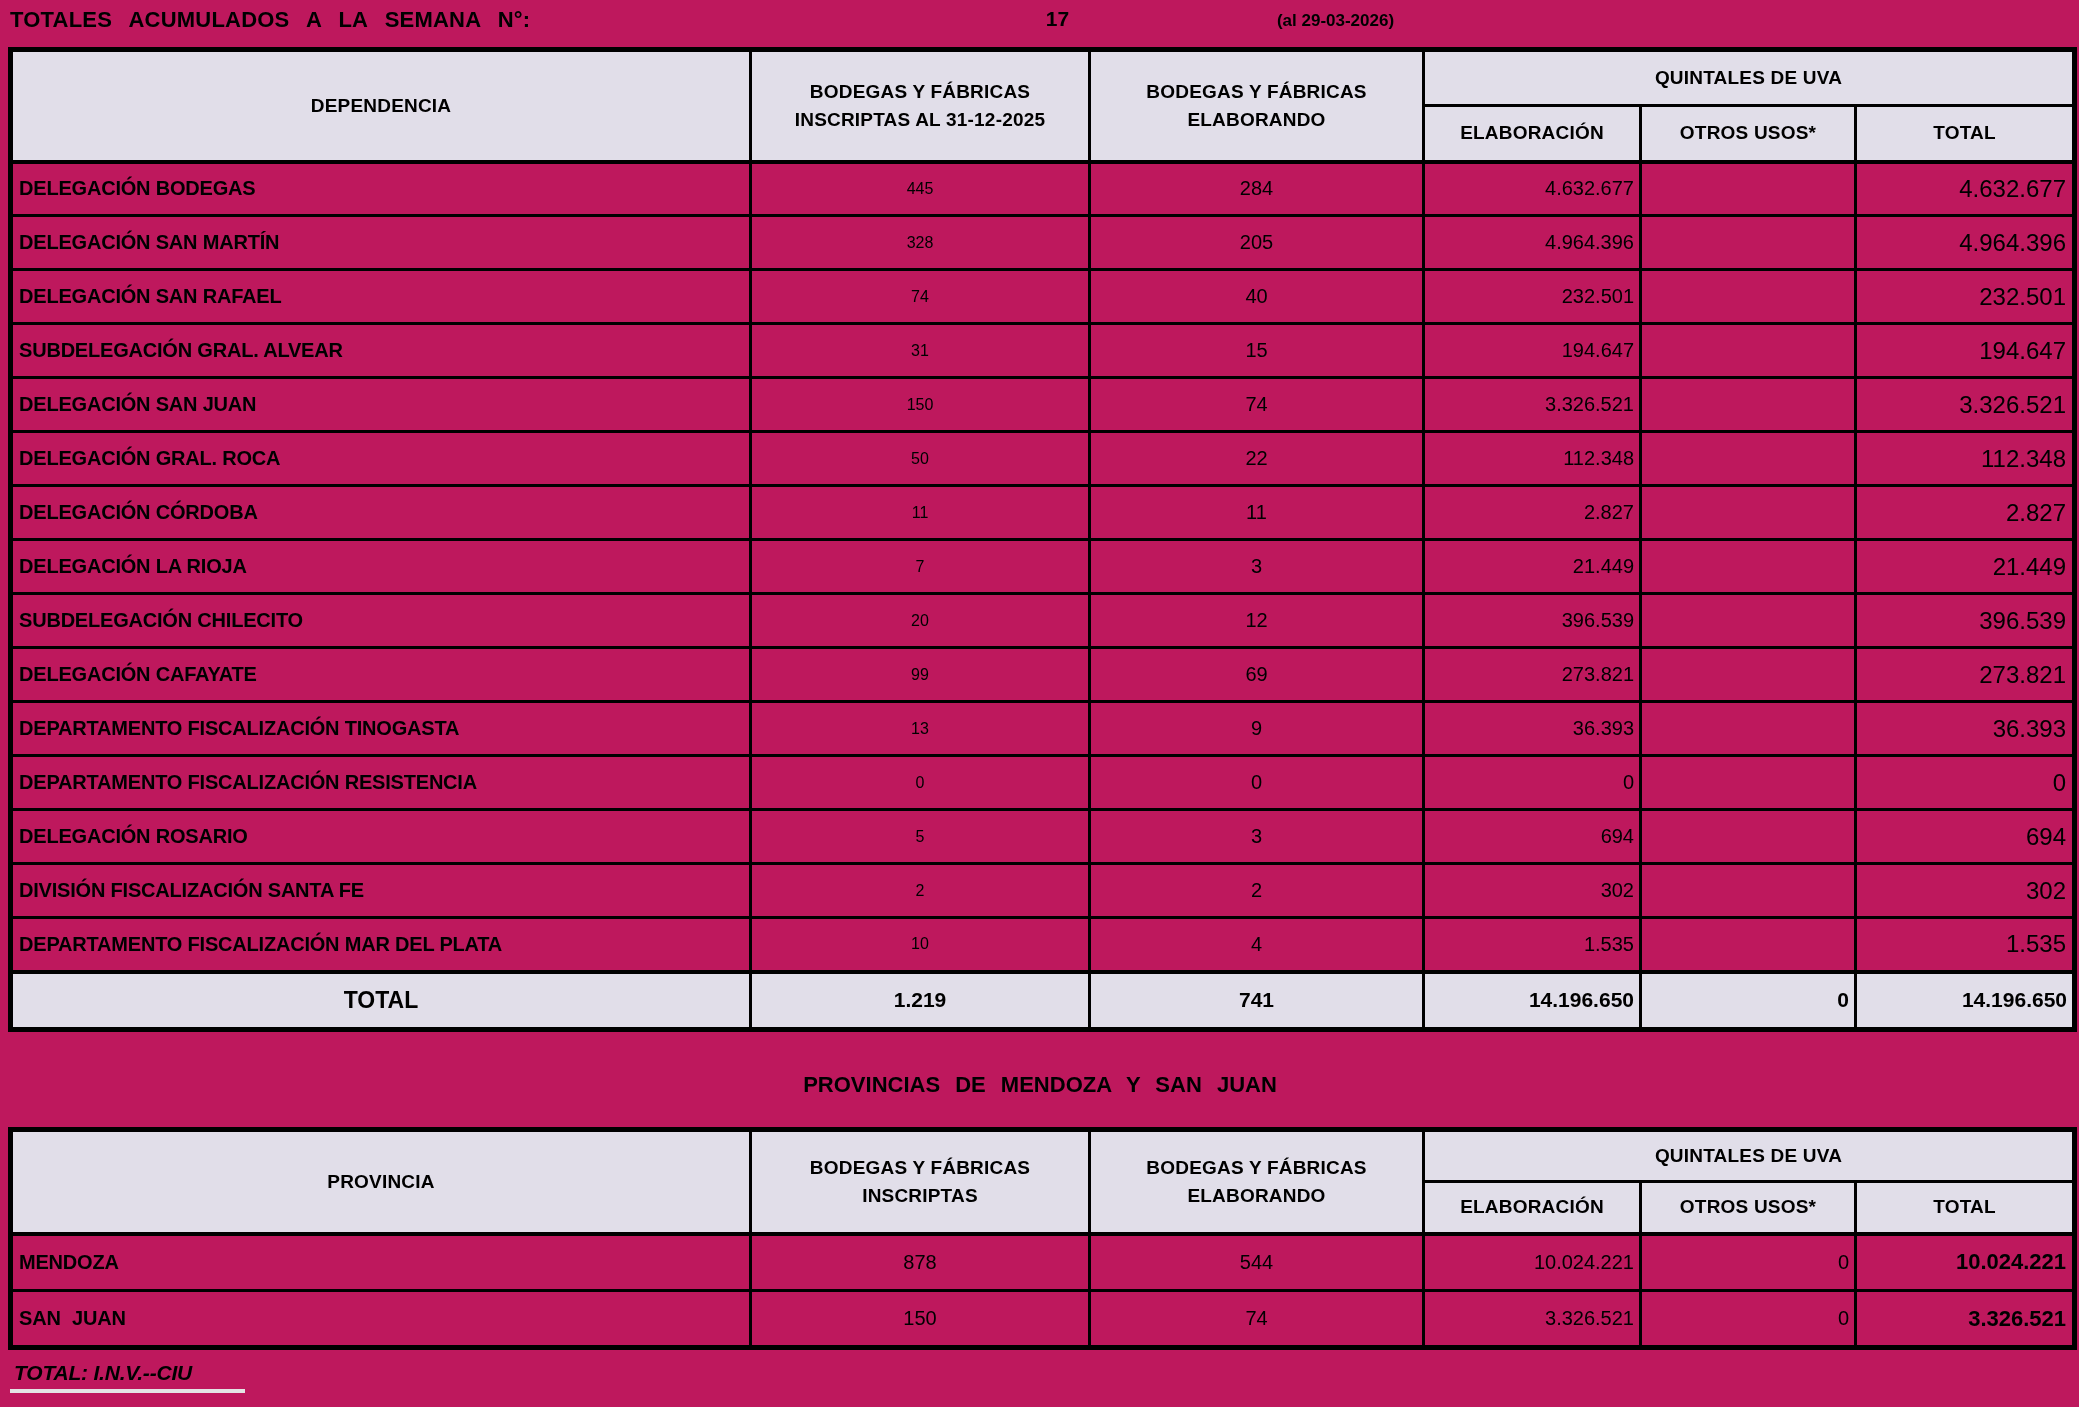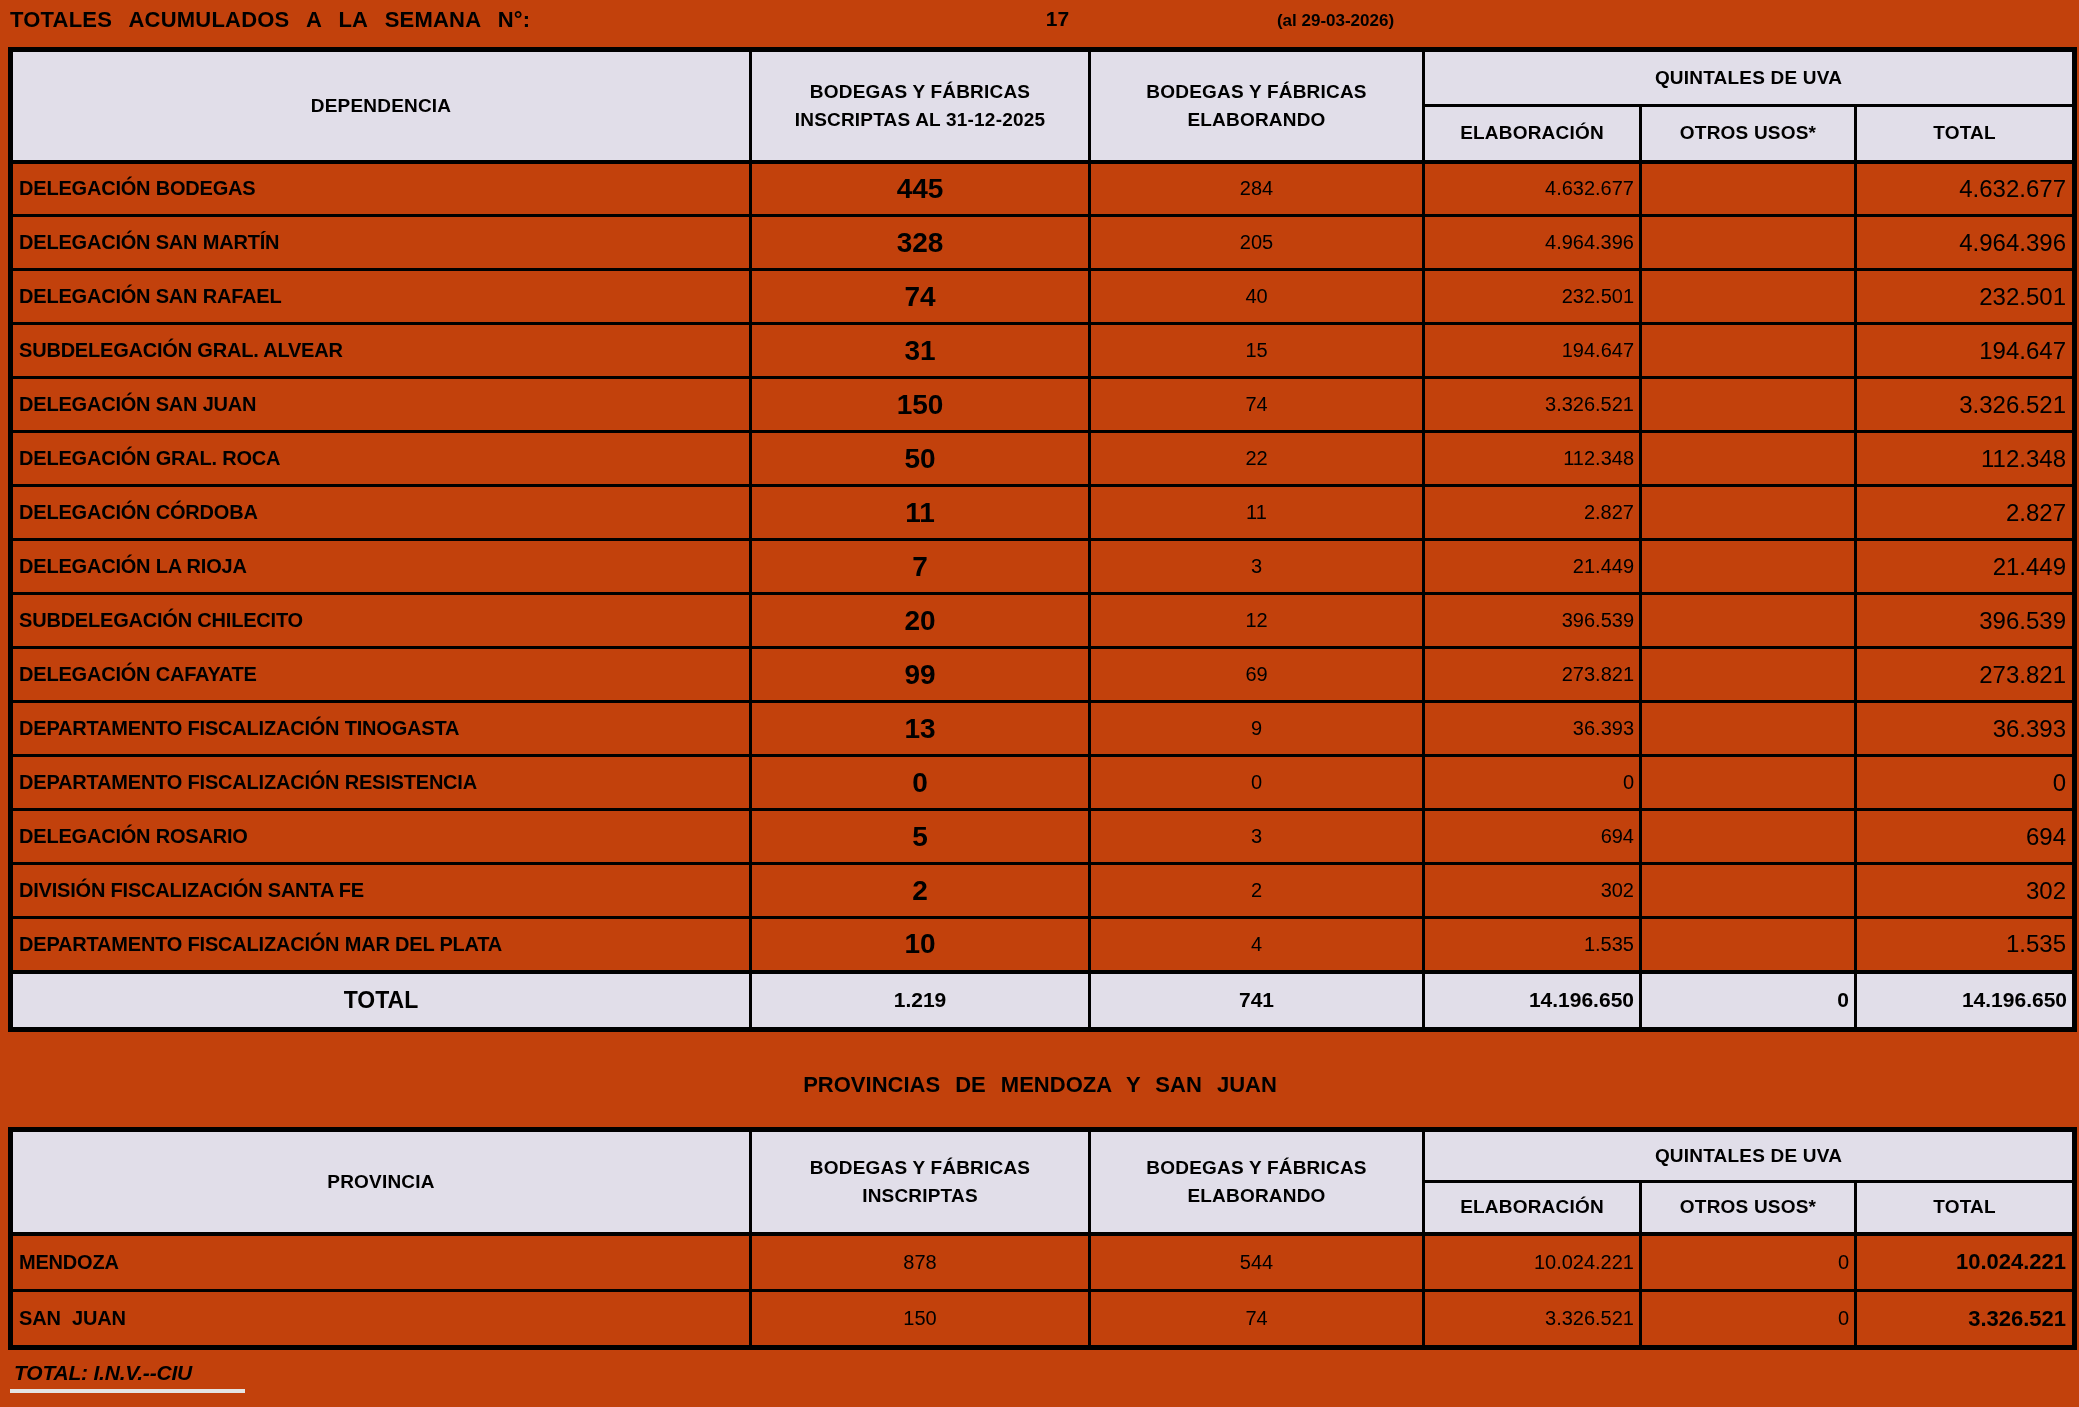--- a/index.html
+++ b/index.html
@@ -1,18 +1,18 @@
 <!DOCTYPE html>
 <html style="--header-bg: #E1DEE9;"><head>
 <meta charset="utf-8">
 <style>
   html,body { margin:0; padding:0; background:#ffffff; }
   .page {
     position:relative; width:2079px; height:1407px;
-    background:#c2410c; color:#000;
+    background:#be185d; color:#000;
     font-family:"Liberation Sans", sans-serif;
     overflow:hidden;
   }
   
   .doc-title {
     position:absolute; top:7px; left:10px;
     font-size:22px; font-weight:bold; word-spacing:11px; letter-spacing:0.2px;
   }
   .week-num {
     position:absolute; top:7px; left:1000px; width:115px;
@@ -38,21 +38,21 @@
   }
   .hb { border-bottom:4px solid #000 !important; }
   #t1 tr.hrow { height:56px; }
   #t1 tr.data { height:54px; }
   #t1 tr.total-row { height:58px; }
   #t2 tr.hrow { height:52px; }
   #t2 tr.data { height:57px; }
   
   .lbl  { font-size:20px; font-weight:bold; text-align:left; padding-left:6px; letter-spacing:-0.2px; }
   #t2 .lbl { word-spacing:6px; }
-  .cb   { font-size:28px; font-weight:bold; text-align:center; }
+  .cb   { font-size:16px; font-weight:normal; text-align:center; }
   .cn   { font-size:20px; text-align:center; }
   .rn   { font-size:20px; text-align:right; padding-right:5px; }
   .rlg  { font-size:24px; text-align:right; padding-right:6px; }
   .rbld { font-size:22px; font-weight:bold; text-align:right; padding-right:6px; }
   tr.total-row td {
     background:var(--header-bg,#E1DEE9); font-weight:bold;
     border-top:4px solid #000;
   }
   tr.total-row .tlabel { font-size:23px; text-align:center; }
   tr.total-row .cb, tr.total-row .cn { font-size:21px; font-weight:bold; }

